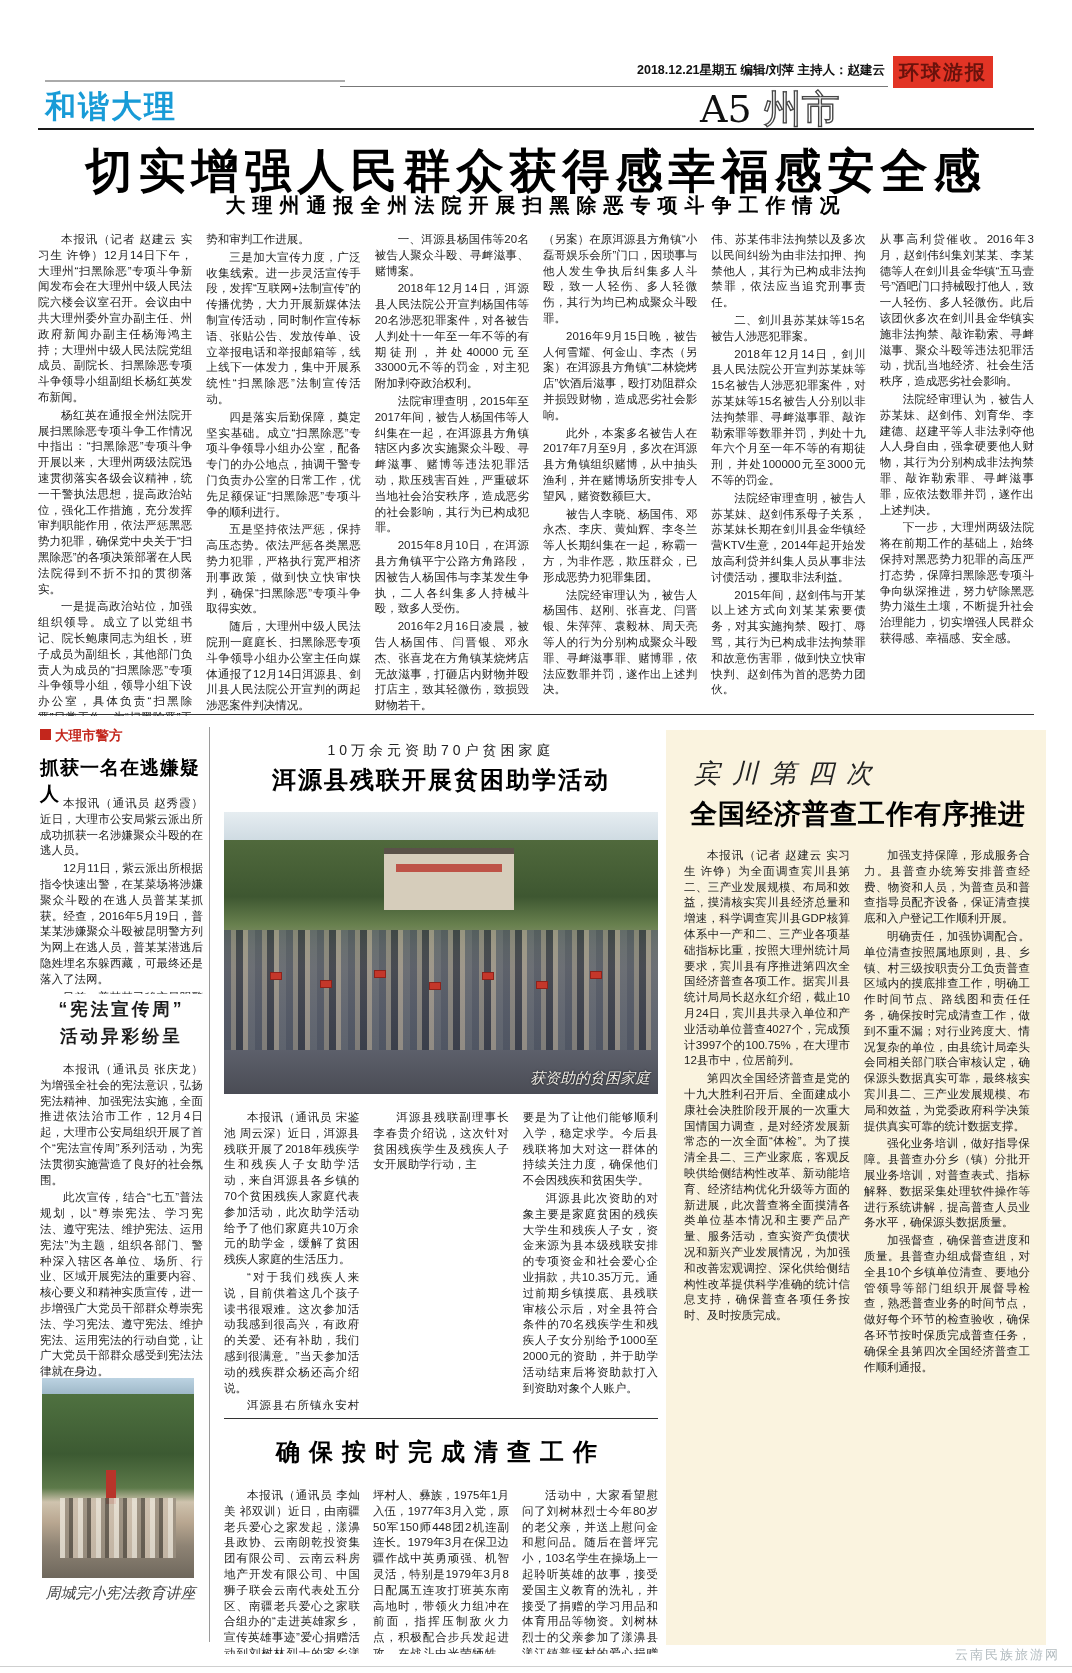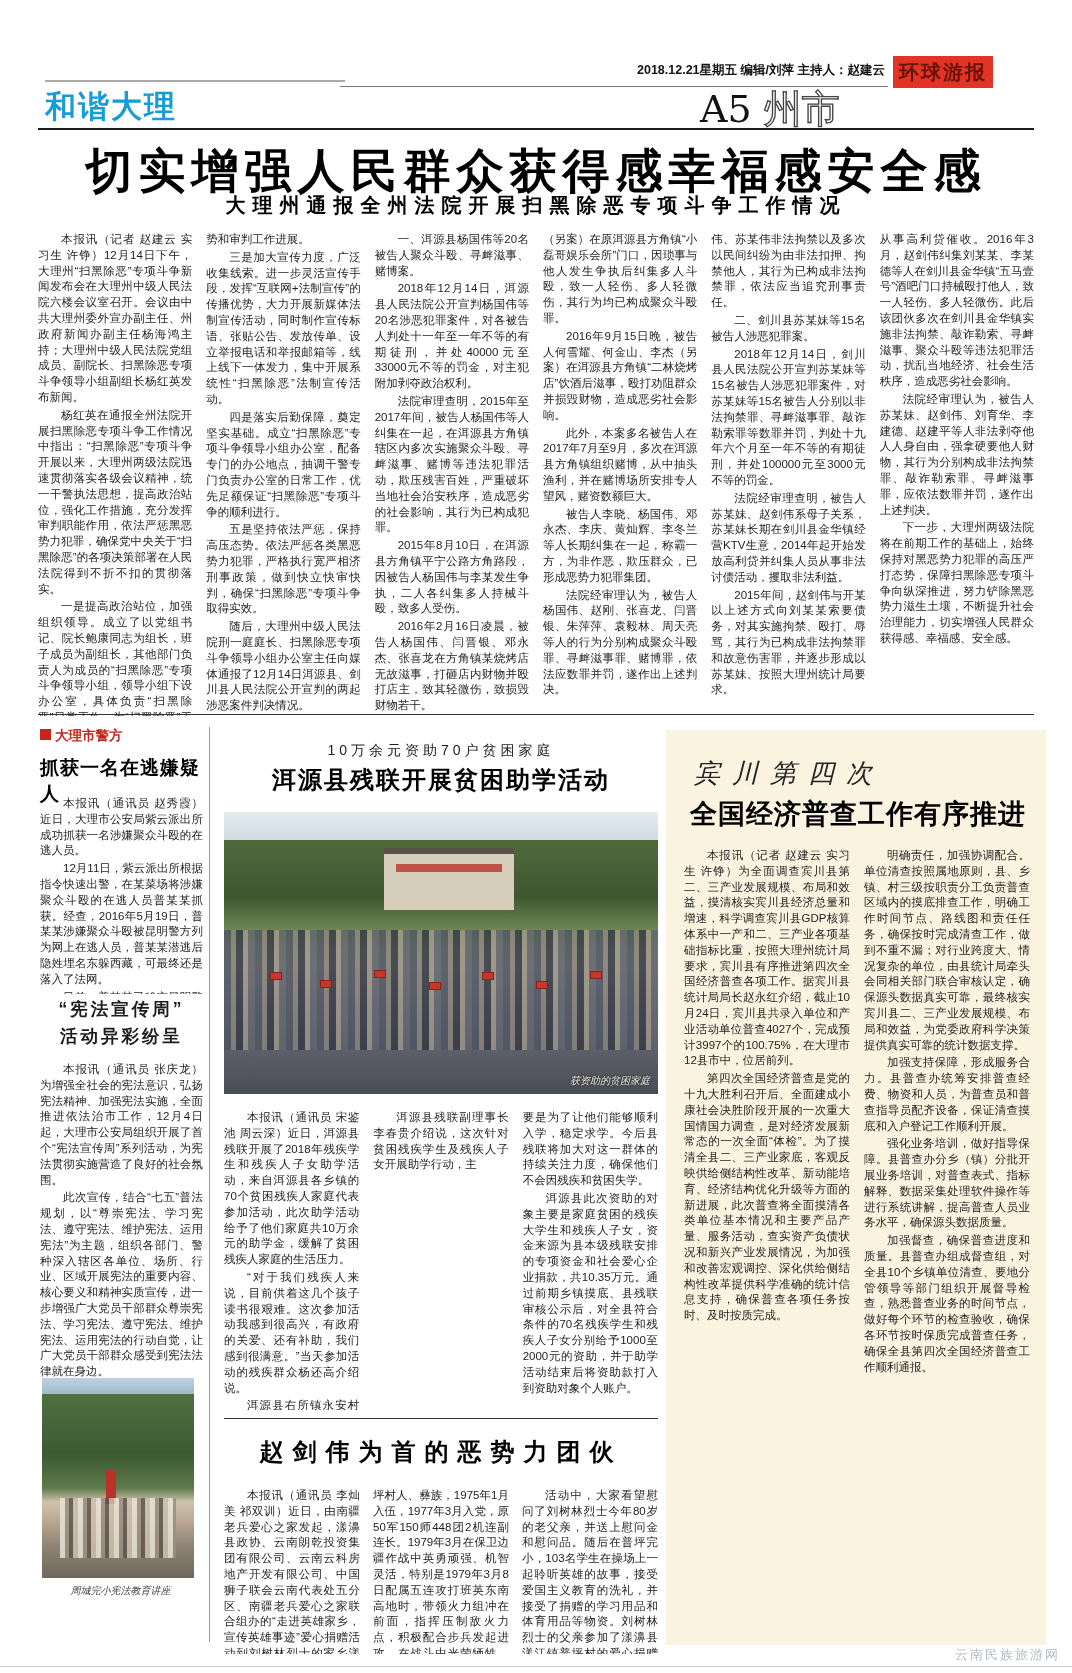--- a/index.html
+++ b/index.html
@@ -18,21 +18,21 @@
   .pageno .hollow{color:#fff;-webkit-text-stroke:1.3px #444;text-shadow:0 0 1px #555;}
   .main-headline{font-size:47px;font-weight:bold;letter-spacing:6px;text-align:center;color:#000;}
   .main-subheadline{font-size:20px;font-weight:bold;letter-spacing:7px;text-align:center;color:#000;}
   .sec-tag{color:#c3261c;font-size:13.5px;font-weight:bold;}
   .sec-tag .sq{display:inline-block;width:11px;height:11px;background:#c3261c;margin-right:4px;}
   .h-small{font-size:19px;font-weight:bold;color:#000;letter-spacing:1px;}
   .h-two{font-size:17.5px;font-weight:bold;text-align:center;letter-spacing:3px;line-height:27px;}
   .kicker{font-size:14px;letter-spacing:4px;text-align:center;color:#222;}
   .mid-headline{font-size:24px;font-weight:bold;text-align:center;letter-spacing:2px;color:#000;}
   .don-headline{font-size:24px;font-weight:bold;text-align:center;letter-spacing:9px;color:#000;}
-  .caption{font-family:"DejaVu Serif",serif;font-style:italic;font-size:10px;color:#444;text-align:center;}
+  .caption{font-family:"DejaVu Serif",serif;font-style:italic;font-size:15px;color:#444;text-align:center;}
   .creambox{background:#faf3df;}
   .bc-kicker{font-family:"DejaVu Serif",serif;font-style:italic;font-size:26px;letter-spacing:12px;color:#222;}
   .bc-headline{font-size:27px;font-weight:bold;letter-spacing:1px;color:#000;}
   .vrule{position:absolute;width:1px;background:#9a9a9a;}
   .photo{position:absolute;overflow:hidden;}
   .wm{font-size:13px;color:#b3bcc0;letter-spacing:2px;}
   .cert{position:absolute;width:10px;height:6px;background:#c4372a;border:1px solid #8e221a;}
 </style>
 </head>
 <body>
@@ -81,21 +81,21 @@
       <p class="para">2016年9月15日晚，被告人何雪耀、何金山、李杰（另案）在洱源县方角镇“二林烧烤店”饮酒后滋事，殴打劝阻群众并损毁财物，造成恶劣社会影响。</p>
       <p class="para">此外，本案多名被告人在2017年7月至9月，多次在洱源县方角镇组织赌博，从中抽头渔利，并在赌博场所安排专人望风，赌资数额巨大。</p>
       <p class="para">被告人李晓、杨国伟、邓永杰、李庆、黄灿辉、李冬兰等人长期纠集在一起，称霸一方，为非作恶，欺压群众，已形成恶势力犯罪集团。</p>
       <p class="para">法院经审理认为，被告人杨国伟、赵刚、张喜龙、闫晋银、朱萍萍、袁毅林、周天亮等人的行为分别构成聚众斗殴罪、寻衅滋事罪、赌博罪，依法应数罪并罚，遂作出上述判决。</p>
     </div>
     <div class="col">
       <p class="para" style="text-indent:0;">伟、苏某伟非法拘禁以及多次以民间纠纷为由非法扣押、拘禁他人，其行为已构成非法拘禁罪，依法应当追究刑事责任。</p>
       <p class="para">二、剑川县苏某妹等15名被告人涉恶犯罪案。</p>
       <p class="para">2018年12月14日，剑川县人民法院公开宣判苏某妹等15名被告人涉恶犯罪案件，对苏某妹等15名被告人分别以非法拘禁罪、寻衅滋事罪、敲诈勒索罪等数罪并罚，判处十九年六个月至一年不等的有期徒刑，并处100000元至3000元不等的罚金。</p>
       <p class="para">法院经审理查明，被告人苏某妹、赵剑伟系母子关系，苏某妹长期在剑川县金华镇经营KTV生意，2014年起开始发放高利贷并纠集人员从事非法讨债活动，攫取非法利益。</p>
-      <p class="para">2015年间，赵剑伟与开某以上述方式向刘某某索要债务，对其实施拘禁、殴打、辱骂，其行为已构成非法拘禁罪和故意伤害罪，并逐步形成以苏某妹、按照大理州统计局要求。</p>
+      <p class="para">2015年间，赵剑伟与开某以上述方式向刘某某索要债务，对其实施拘禁、殴打、辱骂，其行为已构成非法拘禁罪和故意伤害罪，做到快立快审快判、赵剑伟为首的恶势力团伙。</p>
     </div>
     <div class="col">
       <p class="para" style="text-indent:0;">从事高利贷催收。2016年3月，赵剑伟纠集刘某某、李某德等人在剑川县金华镇“五马壹号”酒吧门口持械殴打他人，致一人轻伤、多人轻微伤。此后该团伙多次在剑川县金华镇实施非法拘禁、敲诈勒索、寻衅滋事、聚众斗殴等违法犯罪活动，扰乱当地经济、社会生活秩序，造成恶劣社会影响。</p>
       <p class="para">法院经审理认为，被告人苏某妹、赵剑伟、刘育华、李建德、赵建平等人非法剥夺他人人身自由，强拿硬要他人财物，其行为分别构成非法拘禁罪、敲诈勒索罪、寻衅滋事罪，应依法数罪并罚，遂作出上述判决。</p>
       <p class="para">下一步，大理州两级法院将在前期工作的基础上，始终保持对黑恶势力犯罪的高压严打态势，保障扫黑除恶专项斗争向纵深推进，努力铲除黑恶势力滋生土壤，不断提升社会治理能力，切实增强人民群众获得感、幸福感、安全感。</p>
     </div>
   </div>
 
   <div class="abs" style="left:38px;top:714px;width:996px;height:1px;background:#333;"></div>
 
@@ -159,21 +159,21 @@
       <p class="para">洱源县残联副理事长李春贵介绍说，这次针对贫困残疾学生及残疾人子女开展助学行动，主</p>
     </div>
     <div class="col">
       <p class="para" style="text-indent:0;">要是为了让他们能够顺利入学，稳定求学。今后县残联将加大对这一群体的持续关注力度，确保他们不会因残疾和贫困失学。</p>
       <p class="para">洱源县此次资助的对象主要是家庭贫困的残疾大学生和残疾人子女，资金来源为县本级残联安排的专项资金和社会爱心企业捐款，共10.35万元。通过前期乡镇摸底、县残联审核公示后，对全县符合条件的70名残疾学生和残疾人子女分别给予1000至2000元的资助，并于助学活动结束后将资助款打入到资助对象个人账户。</p>
     </div>
   </div>
 
   <div class="abs" style="left:224px;top:1418px;width:434px;height:1px;background:#333;"></div>
 
-  <div class="abs don-headline" style="left:224px;top:1436px;width:434px;">赵剑伟为首的恶势力团伙</div>
+  <div class="abs don-headline" style="left:224px;top:1436px;width:434px;">确保按时完成清查工作</div>
 
   <div class="abs colset bodytxt" style="left:224px;top:1482px;width:434px;height:166px;gap:13px;">
     <div class="col">
       <p class="para">本报讯（通讯员 李灿美 祁双训）近日，由南疆老兵爱心之家发起，漾濞县政协、云南朗乾投资集团有限公司、云南云科房地产开发有限公司、中国狮子联会云南代表处五分区、南疆老兵爱心之家联合组办的“走进英雄家乡，宣传英雄事迹”爱心捐赠活动到刘树林烈士的家乡漾濞县漾江镇普坪村开展活动。</p>
 
     </div>
     <div class="col">
       <p class="para" style="text-indent:0;">坪村人、彝族，1975年1月入伍，1977年3月入党，原50军150师448团2机连副连长。1979年3月在保卫边疆作战中英勇顽强、机智灵活，特别是1979年3月8日配属五连攻打班英东南高地时，带领火力组冲在前面，指挥压制敌火力点，积极配合步兵发起进攻，在战斗中光荣牺牲，终年24岁，荣立三等功两次。</p>
     </div>
     <div class="col">
@@ -183,22 +183,22 @@
 
   <div class="abs creambox" style="left:666px;top:730px;width:380px;height:915px;">
     <div class="abs bc-kicker" style="left:28px;top:26px;">宾川第四次</div>
     <div class="abs bc-headline" style="left:18px;top:66px;width:348px;text-align:center;">全国经济普查工作有序推进</div>
     <div class="abs colset bodytxt" style="left:18px;top:112px;width:346px;height:786px;gap:14px;">
       <div class="col">
         <p class="para">本报讯（记者 赵建云 实习生 许铮）为全面调查宾川县第二、三产业发展规模、布局和效益，摸清核实宾川县经济总量和增速，科学调查宾川县GDP核算体系中一产和二、三产业各项基础指标比重，按照大理州统计局要求，宾川县有序推进第四次全国经济普查各项工作。据宾川县统计局局长赵永红介绍，截止10月24日，宾川县共录入单位和产业活动单位普查4027个，完成预计3997个的100.75%，在大理市12县市中，位居前列。</p>
         <p class="para">第四次全国经济普查是党的十九大胜利召开后、全面建成小康社会决胜阶段开展的一次重大国情国力调查，是对经济发展新常态的一次全面“体检”。为了摸清全县二、三产业家底，客观反映供给侧结构性改革、新动能培育、经济结构优化升级等方面的新进展，此次普查将全面摸清各类单位基本情况和主要产品产量、服务活动，查实资产负债状况和新兴产业发展情况，为加强和改善宏观调控、深化供给侧结构性改革提供科学准确的统计信息支持，确保普查各项任务按时、及时按质完成。</p>
       </div>
       <div class="col">
+        <p class="para">加强支持保障，形成服务合力。县普查办统筹安排普查经费、物资和人员，为普查员和普查指导员配齐设备，保证清查摸底和入户登记工作顺利开展。</p>
         <p class="para">明确责任，加强协调配合。单位清查按照属地原则，县、乡镇、村三级按职责分工负责普查区域内的摸底排查工作，明确工作时间节点、路线图和责任任务，确保按时完成清查工作，做到不重不漏；对行业跨度大、情况复杂的单位，由县统计局牵头会同相关部门联合审核认定，确保源头数据真实可靠，最终核实宾川县二、三产业发展规模、布局和效益，为党委政府科学决策提供真实可靠的统计数据支撑。</p>
-        <p class="para">加强支持保障，形成服务合力。县普查办统筹安排普查经费、物资和人员，为普查员和普查指导员配齐设备，保证清查摸底和入户登记工作顺利开展。</p>
         <p class="para">强化业务培训，做好指导保障。县普查办分乡（镇）分批开展业务培训，对普查表式、指标解释、数据采集处理软件操作等进行系统讲解，提高普查人员业务水平，确保源头数据质量。</p>
         <p class="para">加强督查，确保普查进度和质量。县普查办组成督查组，对全县10个乡镇单位清查、要地分管领导等部门组织开展督导检查，熟悉普查业务的时间节点，做好每个环节的检查验收，确保各环节按时保质完成普查任务，确保全县第四次全国经济普查工作顺利通报。</p>
       </div>
     </div>
   </div>
 
   <div class="abs" style="left:0;top:1666px;width:1072px;height:1px;background:#cfcfcf;"></div>
   <div class="abs wm" style="left:900px;top:1646px;width:160px;text-align:right;">云南民族旅游网</div>
 
 </div>

